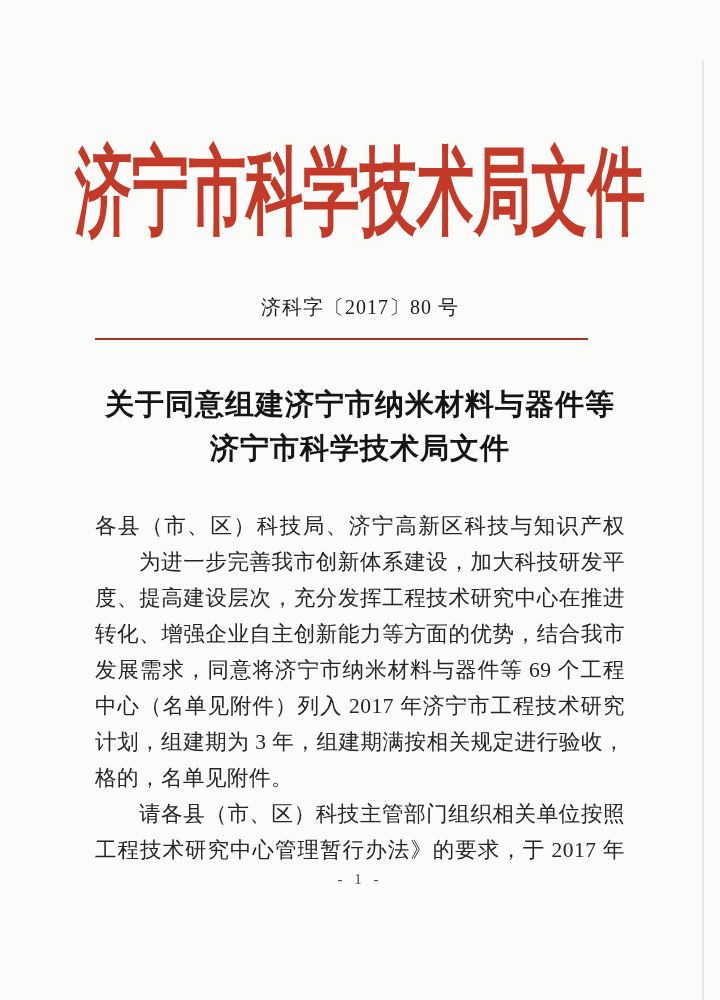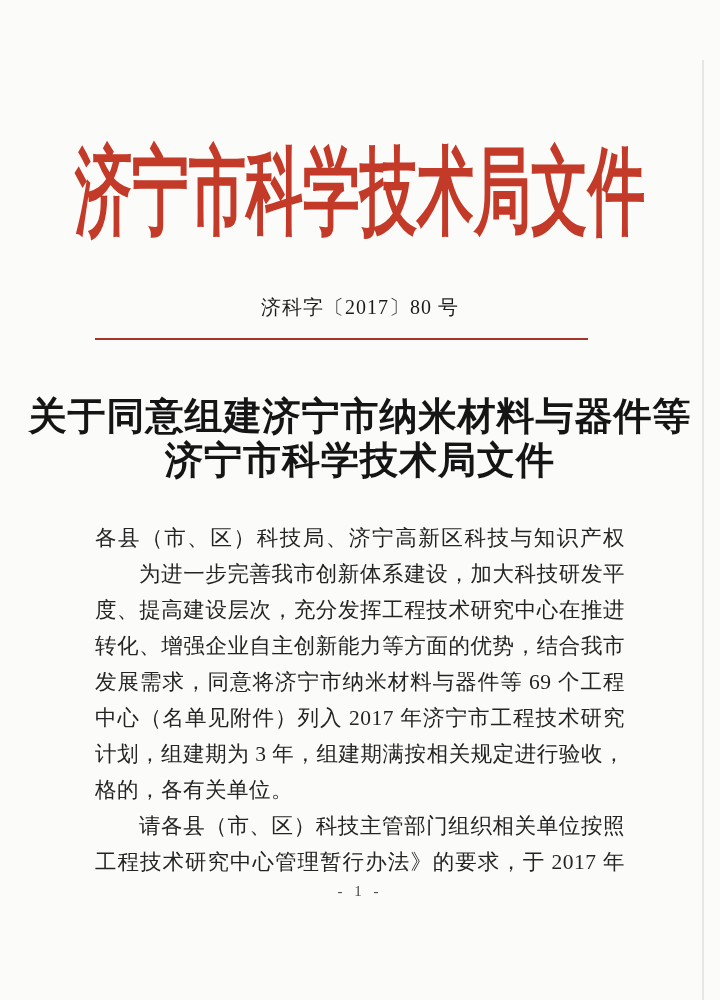--- a/index.html
+++ b/index.html
@@ -34,23 +34,23 @@
     font-size:20px; line-height:28px;
     color:#1c1c1c;
     letter-spacing:1px;
   }
   .red-rule {
     margin:17px 0 0 95px;
     width:493px; height:0;
     border-top:2px solid #a5352b;
   }
   .doc-title {
-    margin-top:54px;
+    margin-top:42px;
     text-align:center;
-    font-size:38px; font-weight:700;
+    font-size:29px; font-weight:700;
     line-height:44px;
     color:#151515;
     letter-spacing:1px;
   }
   .body-block {
     margin:38px 95px 0 95px;
     width:530px;
     font-size:21.5px;
     color:#242424;
   }
@@ -87,19 +87,19 @@
   </div>
 
   <div class="body-block">
     <div class="line fill">各县（市、区）科技局、济宁高新区科技与知识产权局，济宁太</div>
     <div class="line fill indent">为进一步完善我市创新体系建设，加大科技研发平台建设力</div>
     <div class="line fill">度、提高建设层次，充分发挥工程技术研究中心在推进科技成果</div>
     <div class="line fill">转化、增强企业自主创新能力等方面的优势，结合我市经济社会</div>
     <div class="line fill">发展需求，同意将济宁市纳米材料与器件等 69 个工程技术研究</div>
     <div class="line fill">中心（名单见附件）列入 2017 年济宁市工程技术研究中心组建</div>
     <div class="line fill">计划，组建期为 3 年，组建期满按相关规定进行验收，验收不合</div>
-    <div class="line plain">格的，各有关单位。</div>
+    <div class="line plain">格的，名单见附件。</div>
     <div class="line fill indent">请各县（市、区）科技主管部门组织相关单位按照《济宁市</div>
     <div class="line fill">工程技术研究中心管理暂行办法》的要求，于 2017 年 12 月 11</div>
   </div>
 
   <div class="page-number">- 1 -</div>
 </div>
 
 </body></html>

